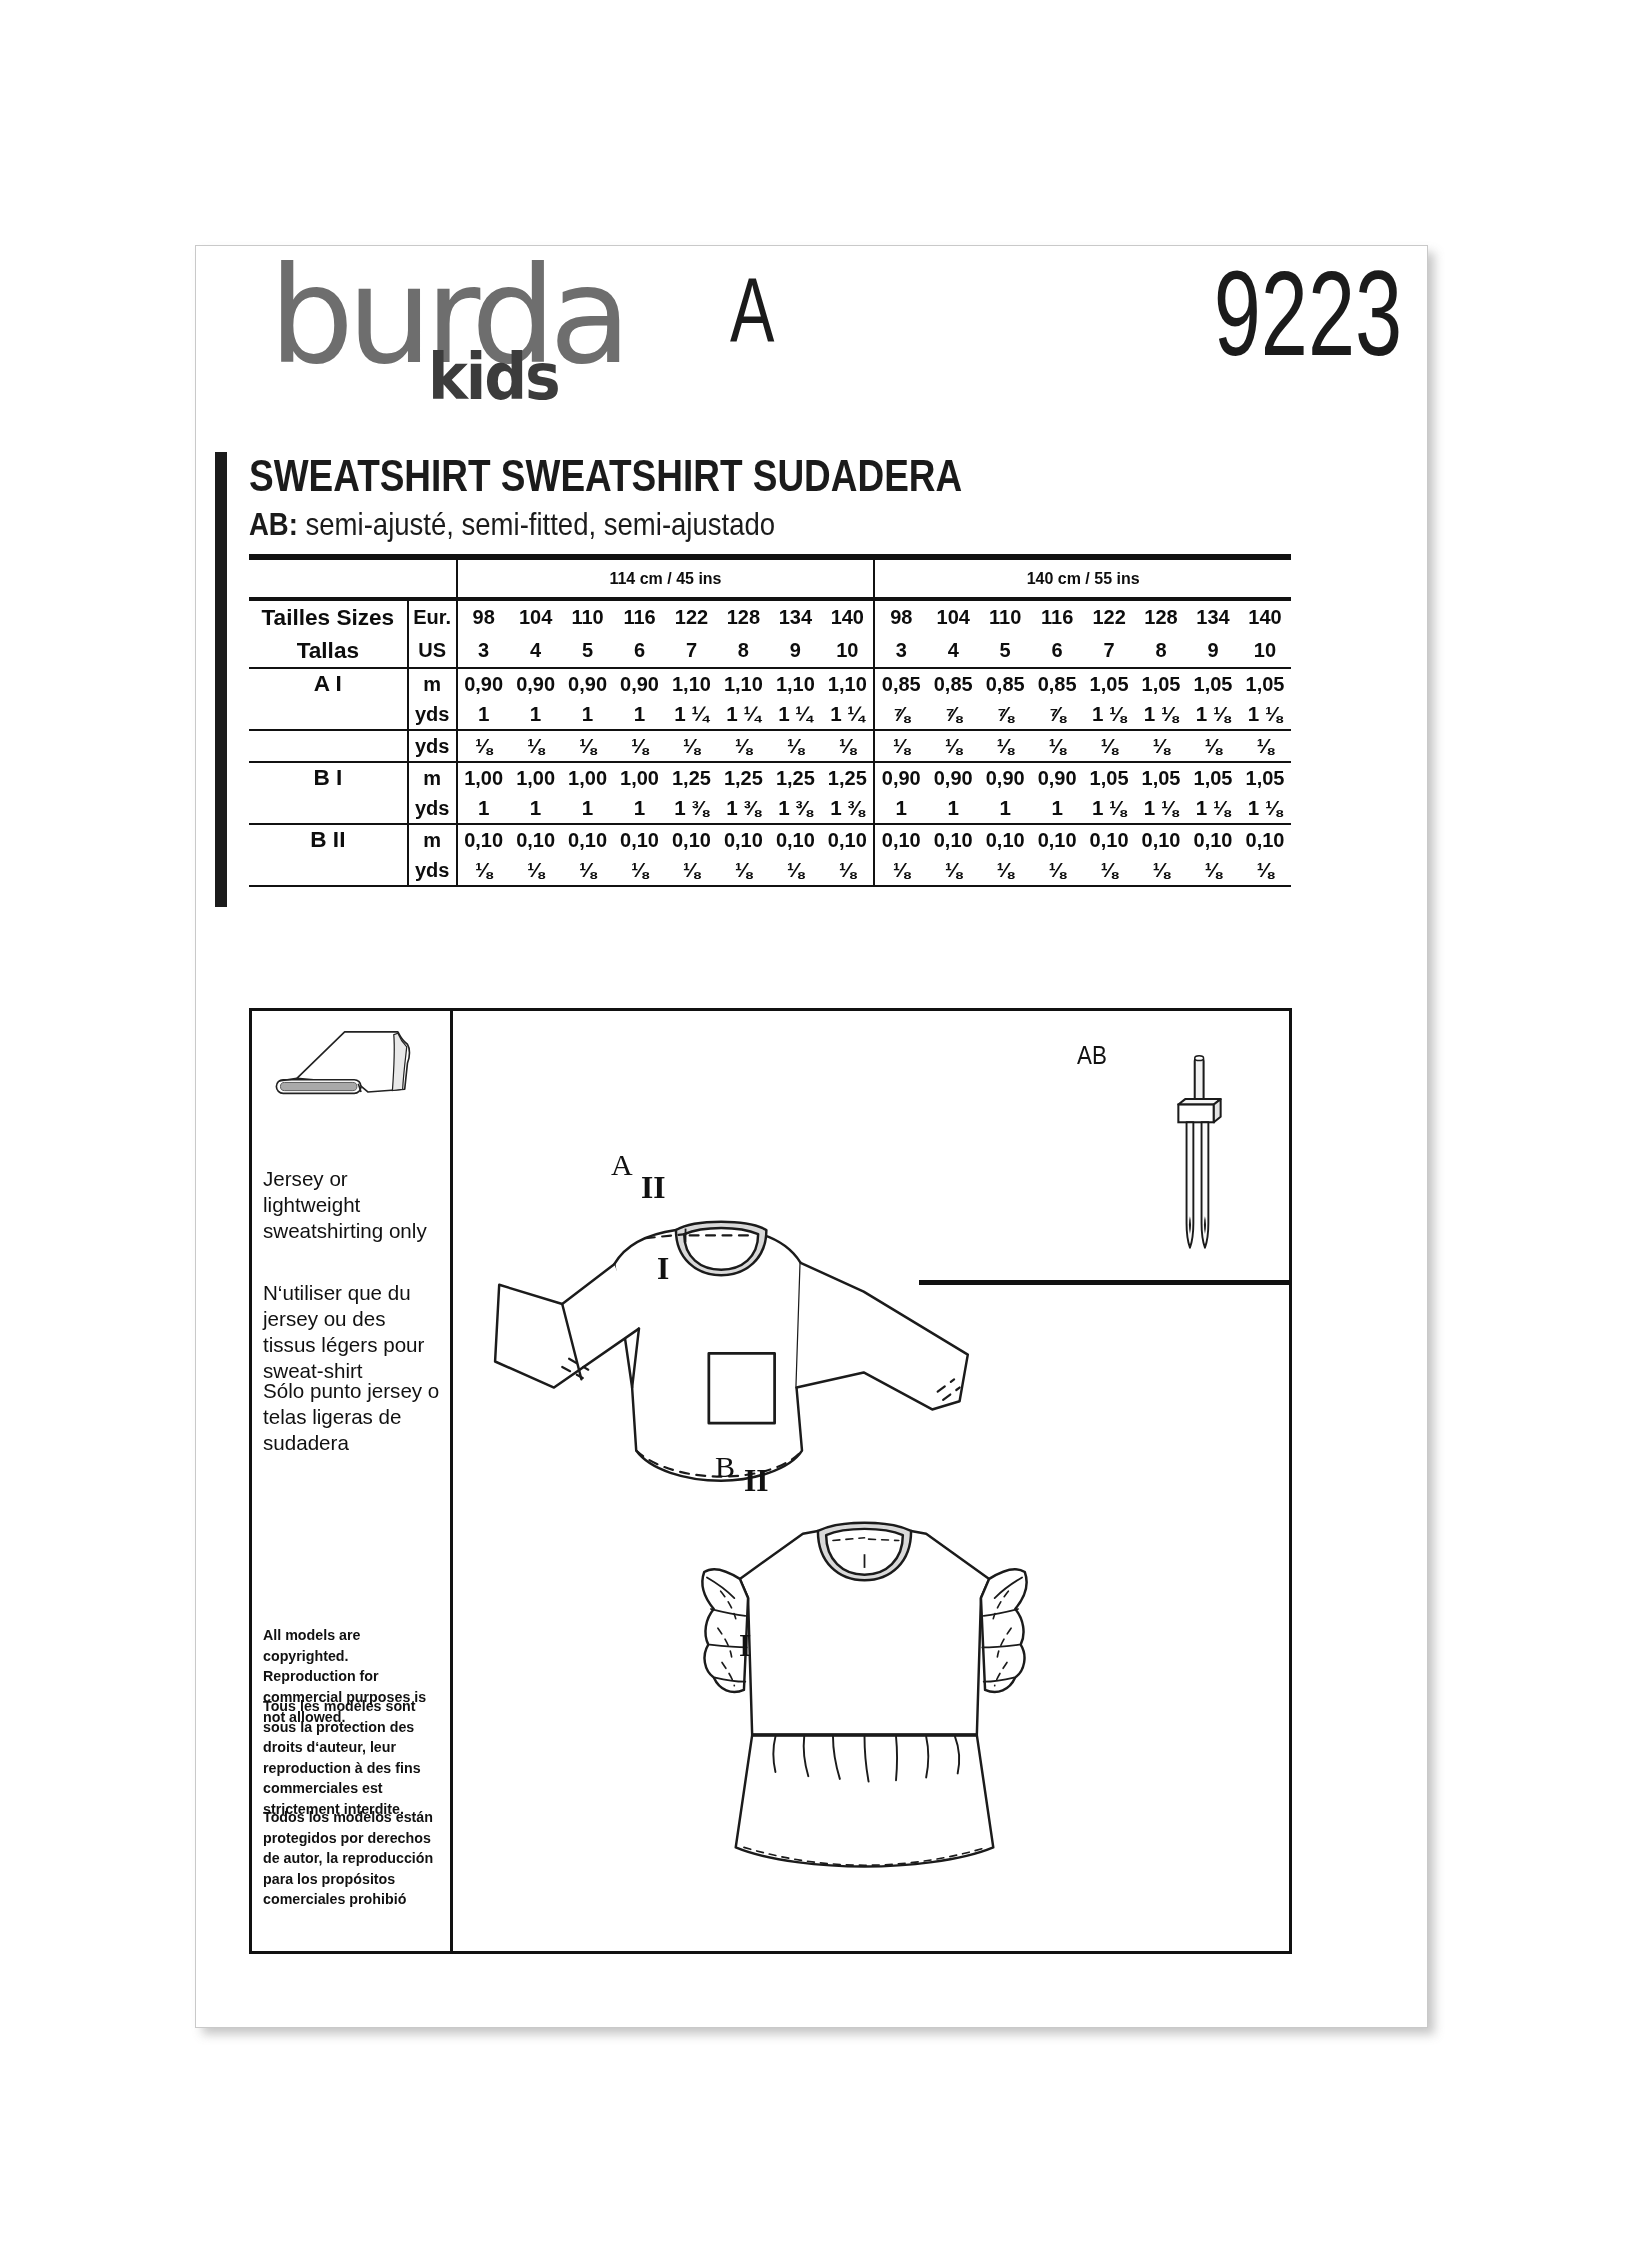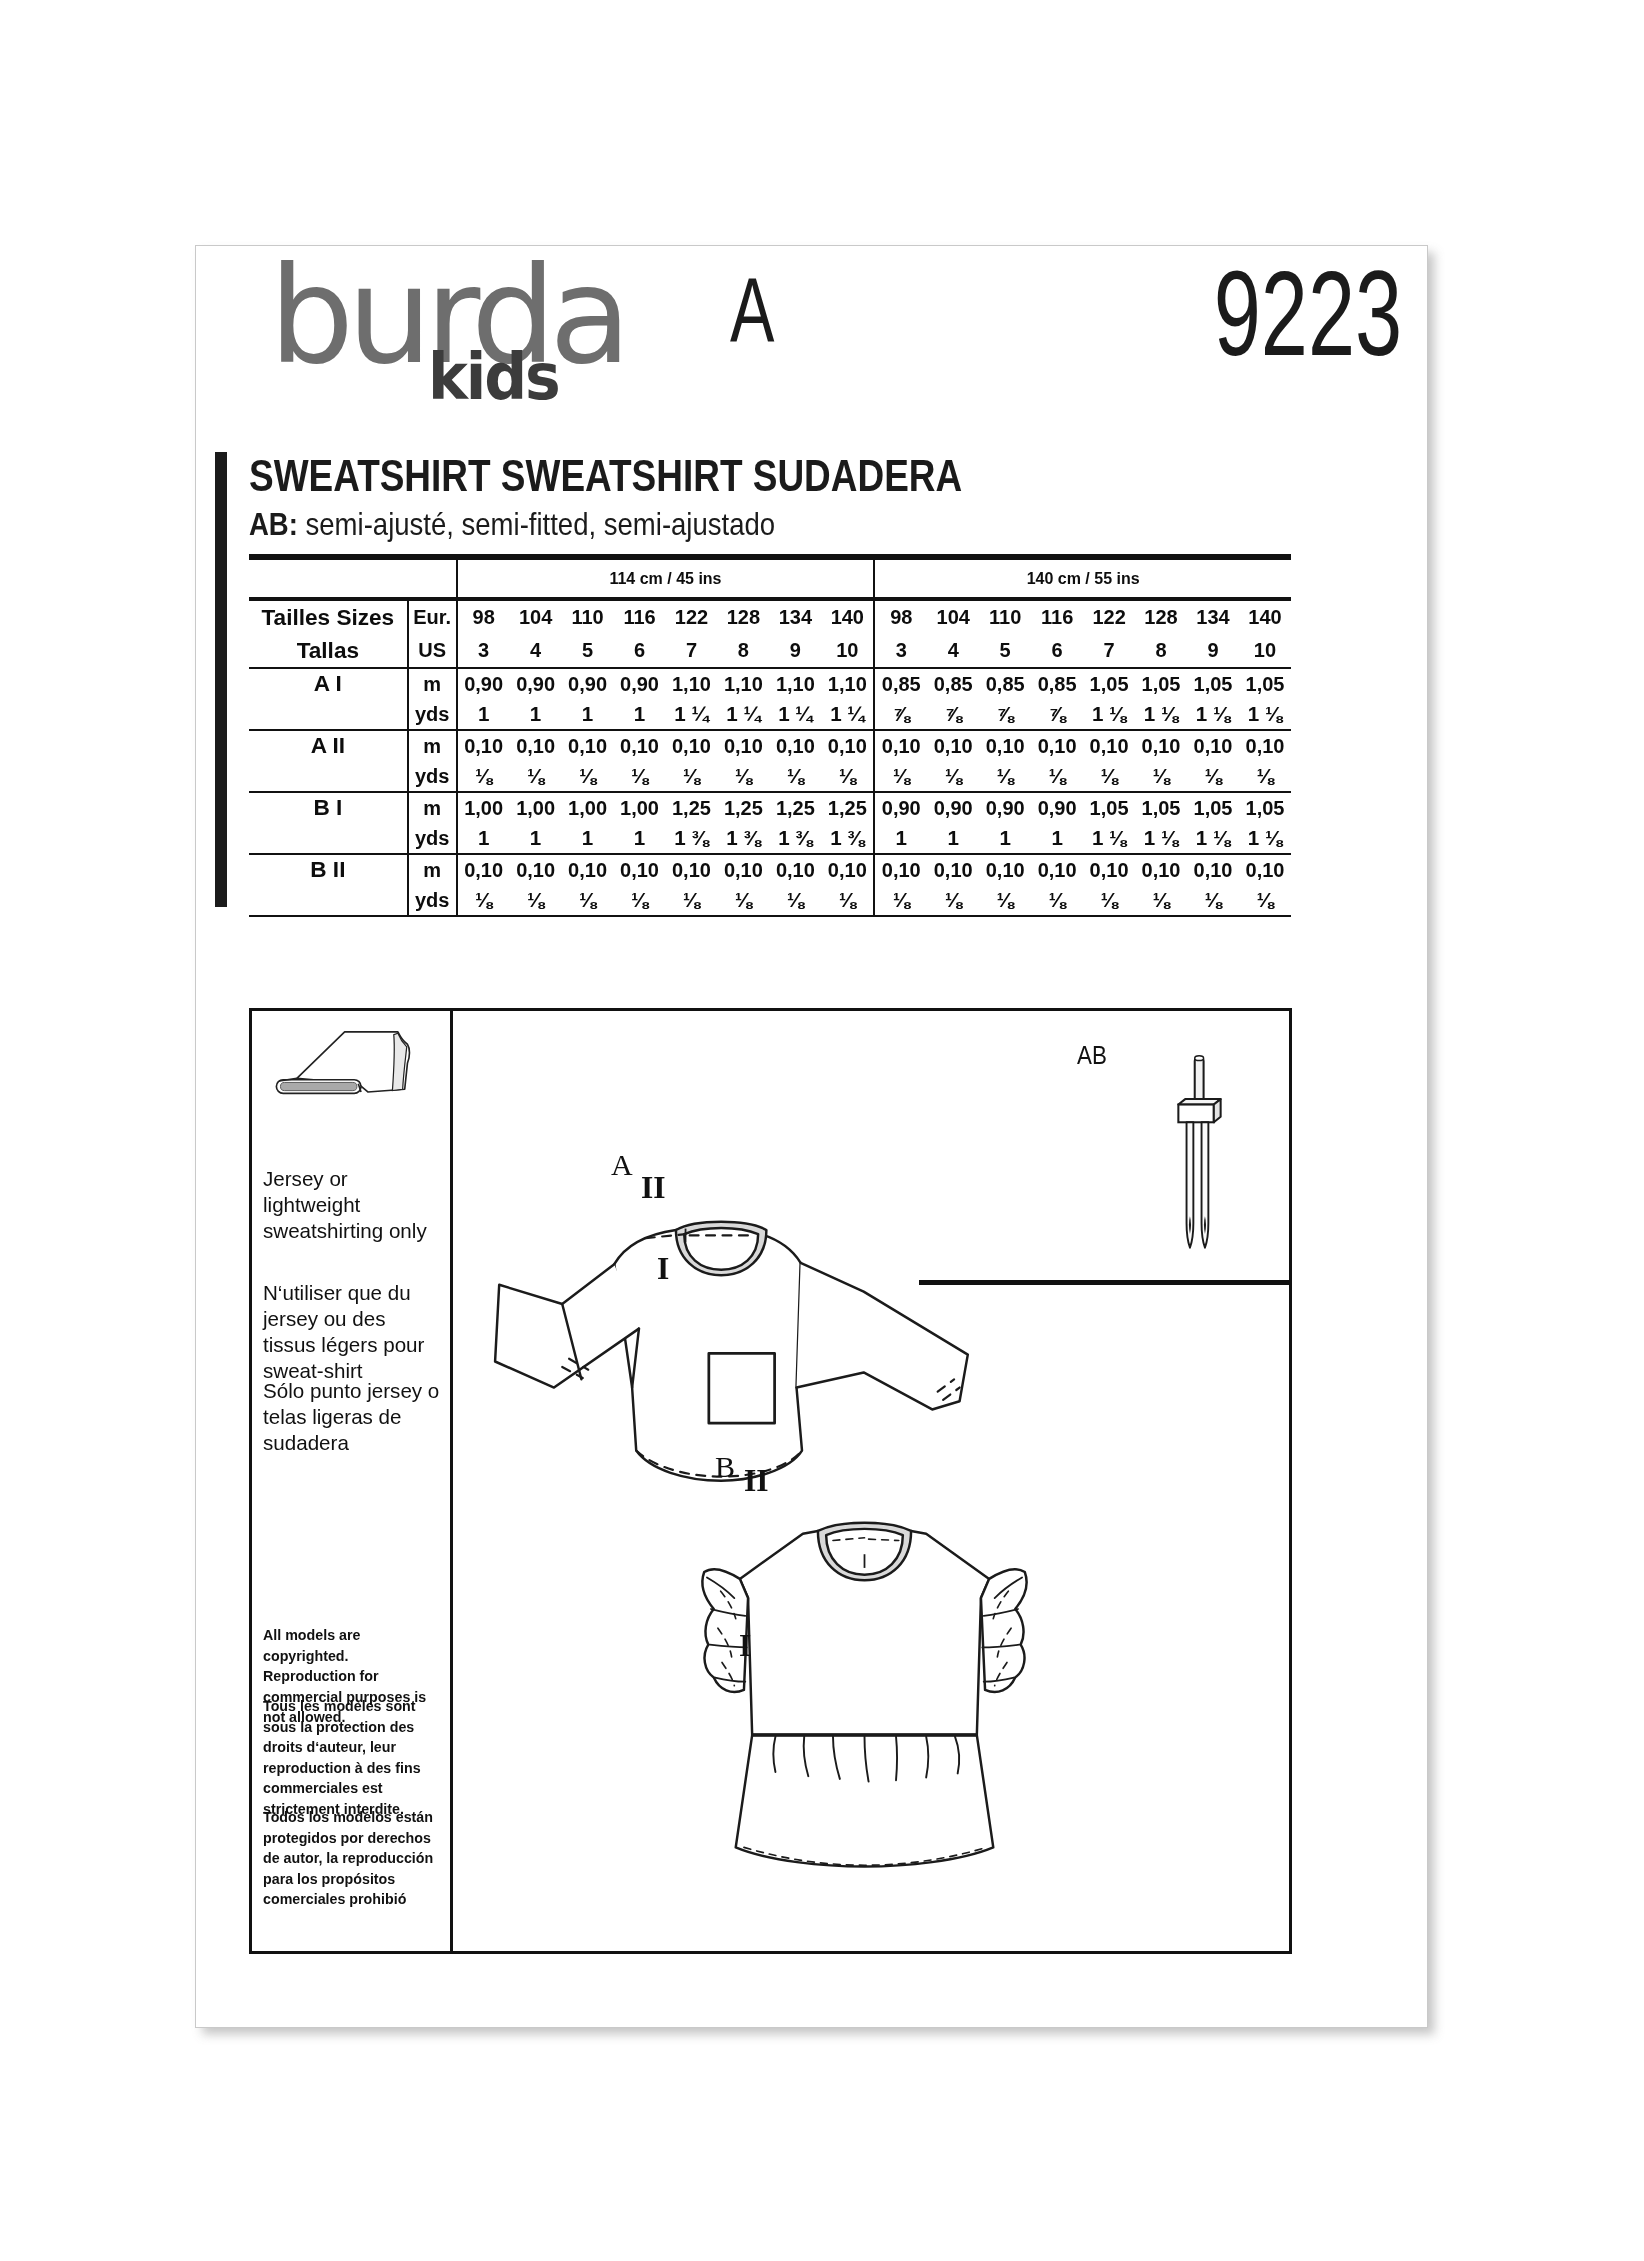--- a/index.html
+++ b/index.html
@@ -438,40 +438,20 @@
           <td class="v frac">1 ¼</td>
           <td class="v frac">1 ¼</td>
           <td class="v frac sep">⅞</td>
           <td class="v frac">⅞</td>
           <td class="v frac">⅞</td>
           <td class="v frac">⅞</td>
           <td class="v frac">1 ⅛</td>
           <td class="v frac">1 ⅛</td>
           <td class="v frac">1 ⅛</td>
           <td class="v frac">1 ⅛</td>
-        </tr>
-        <tr class="datarow">
-          <td class="lbl">A II</td>
-          <td class="unit">m</td>
-          <td class="v">0,10</td>
-          <td class="v">0,10</td>
-          <td class="v">0,10</td>
-          <td class="v">0,10</td>
-          <td class="v">0,10</td>
-          <td class="v">0,10</td>
-          <td class="v">0,10</td>
-          <td class="v">0,10</td>
-          <td class="v sep">0,10</td>
-          <td class="v">0,10</td>
-          <td class="v">0,10</td>
-          <td class="v">0,10</td>
-          <td class="v">0,10</td>
-          <td class="v">0,10</td>
-          <td class="v">0,10</td>
-          <td class="v">0,10</td>
         </tr>
         <tr class="datarow lastsub">
           <td class="lbl"></td>
           <td class="unit">yds</td>
           <td class="v frac">⅛</td>
           <td class="v frac">⅛</td>
           <td class="v frac">⅛</td>
           <td class="v frac">⅛</td>
           <td class="v frac">⅛</td>
           <td class="v frac">⅛</td>

